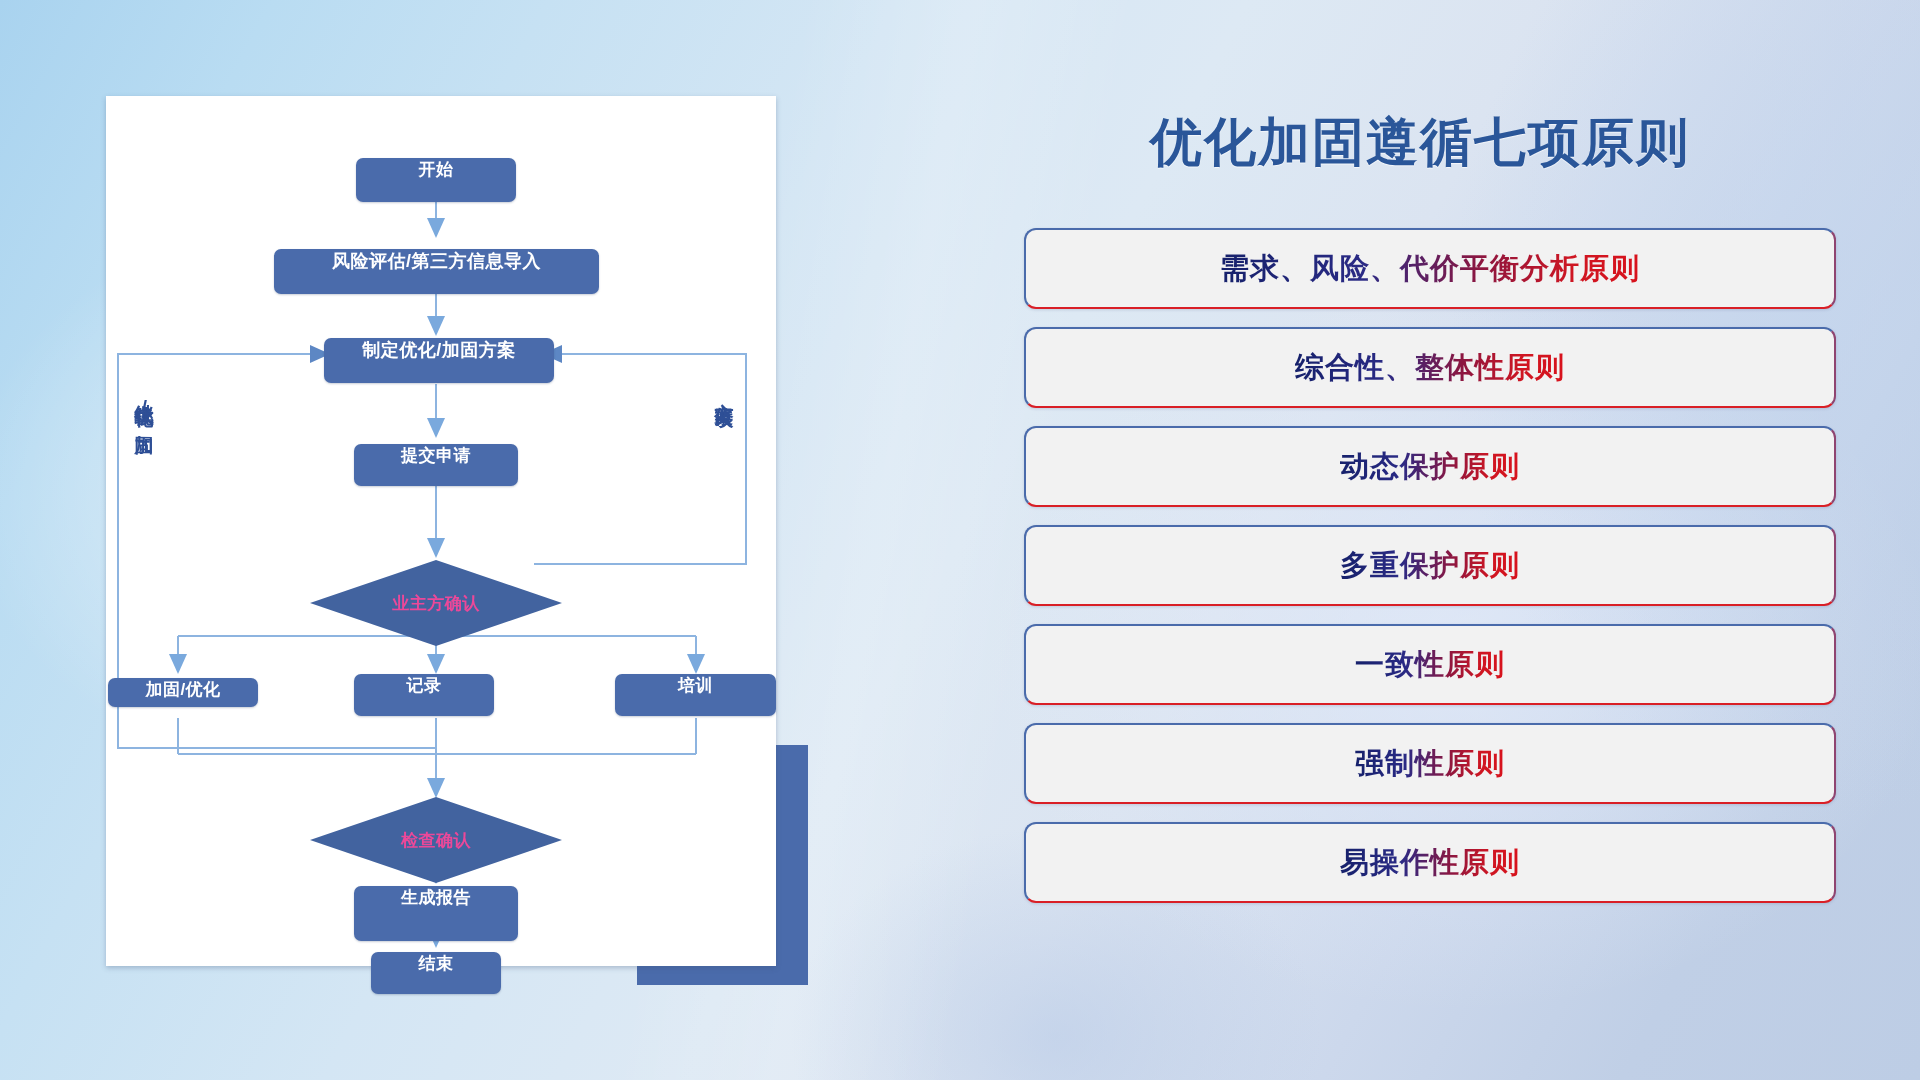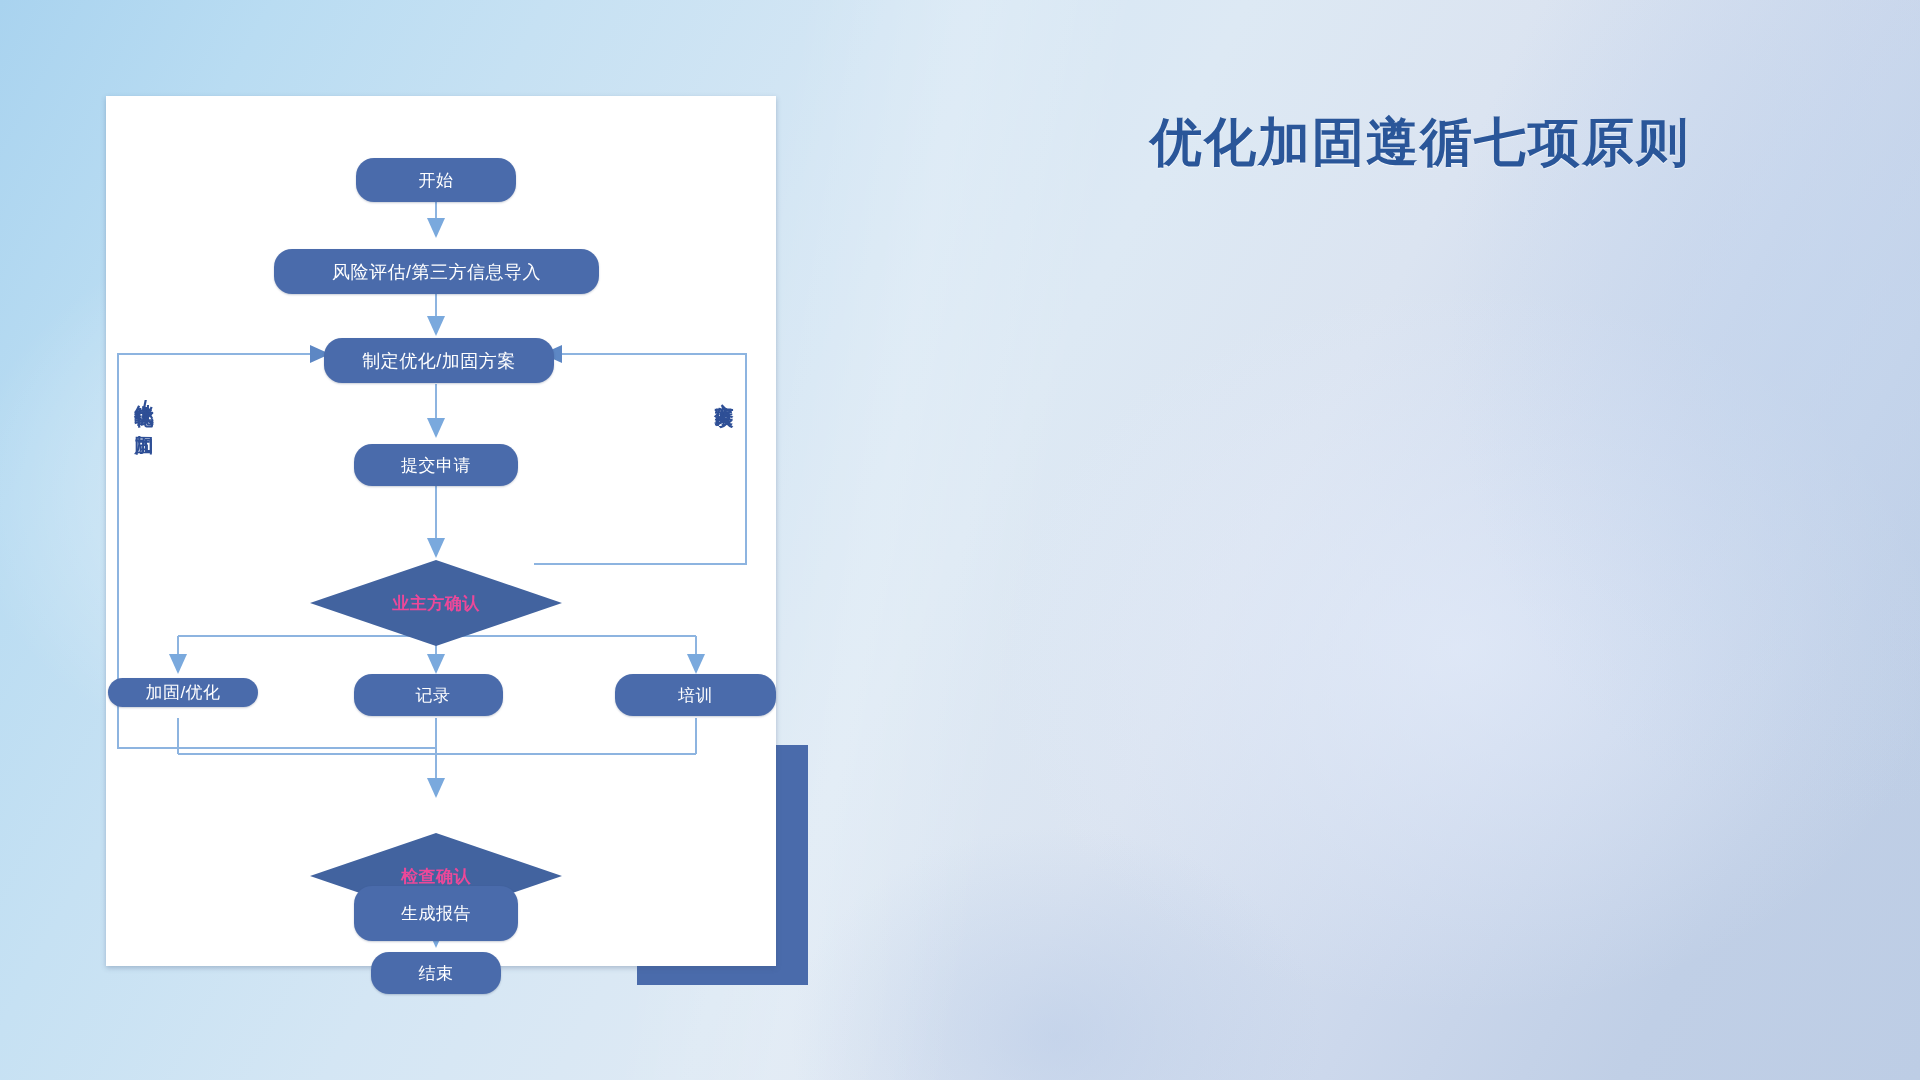--- a/index.html
+++ b/index.html
@@ -51,23 +51,23 @@
   .flow-card{
     position:absolute;left:106px;top:96px;width:670px;height:870px;
     background:#ffffff;z-index:2;
     box-shadow:0 2px 5px rgba(60,80,120,.30);
   }
 
   .flow-svg{position:absolute;left:0;top:0;width:670px;height:870px;}
 
   .node{
     position:absolute;z-index:3;
-    display:flex;align-items:center;justify-content:center;
-    color:#ffffff;font-weight:400;
-    background:#4a6bab;border-radius:18px;
+    display:flex;justify-content:center;
+    color:#ffffff;font-weight:700;
+    background:#4a6bab;border-radius:7px;
     white-space:nowrap;letter-spacing:.5px;
     box-shadow:0 1px 2px rgba(40,60,100,.25);
   }
   .node.sm{font-size:17px;}
   .node.md{font-size:18px;}
 
   .diamond-wrap{position:absolute;z-index:3;}
   .diamond-wrap .dlabel{
     position:absolute;inset:0;display:flex;align-items:center;justify-content:center;
     color:#ec4899;font-weight:700;font-size:17px;white-space:nowrap;letter-spacing:.5px;
@@ -184,29 +184,29 @@
       <svg viewBox="0 0 256 90" style="width:256px;height:90px;display:block;">
         <polygon points="128,2 254,45 128,88 2,45" fill="#42639f"></polygon>
       </svg>
       <div class="dlabel">业主方确认</div>
     </div>
 
     <div class="node sm" style="left:2px;top:582px;width:150px;height:29px;">
       <span>加固/优化</span>
     </div>
 
-    <div class="node sm" style="left:248px;top:578px;width:140px;height:42px;padding-left:9px;">
+    <div class="node sm" style="left:248px;top:578px;width:140px;height:42px;">
       <span>记录</span>
     </div>
 
     <div class="node sm" style="left:509px;top:578px;width:161px;height:42px;">
       <span>培训</span>
     </div>
 
-    <div class="diamond-wrap" style="left:202px;top:735px;width:256px;height:90px;">
+    <div class="diamond-wrap" style="left:202px;top:699px;width:256px;height:90px;">
       <svg viewBox="0 0 256 90" style="width:256px;height:90px;display:block;">
         <polygon points="128,2 254,45 128,88 2,45" fill="#42639f"></polygon>
       </svg>
       <div class="dlabel">检查确认</div>
     </div>
 
     <div class="node sm" style="left:248px;top:790px;width:164px;height:55px;">
       <span>生成报告</span>
     </div>
 
@@ -218,13 +218,44 @@
 
     <div class="vlabel" style="left:608px;top:292px;">方案修改</div>
 
   </div>
 </div>
 
 <div id="right-panel">
 
   <div class="panel-title">优化加固遵循七项原则</div>
 
+  <div class="cards">
+
+    <div class="p-card">
+      <span class="p-text">需求、风险、代价平衡分析原则</span>
+    </div>
+
+    <div class="p-card">
+      <span class="p-text">综合性、整体性原则</span>
+    </div>
+
+    <div class="p-card">
+      <span class="p-text">动态保护原则</span>
+    </div>
+
+    <div class="p-card">
+      <span class="p-text">多重保护原则</span>
+    </div>
+
+    <div class="p-card">
+      <span class="p-text">一致性原则</span>
+    </div>
+
+    <div class="p-card">
+      <span class="p-text">强制性原则</span>
+    </div>
+
+    <div class="p-card">
+      <span class="p-text">易操作性原则</span>
+    </div>
+
+  </div>
 </div>
 
 </body></html>

